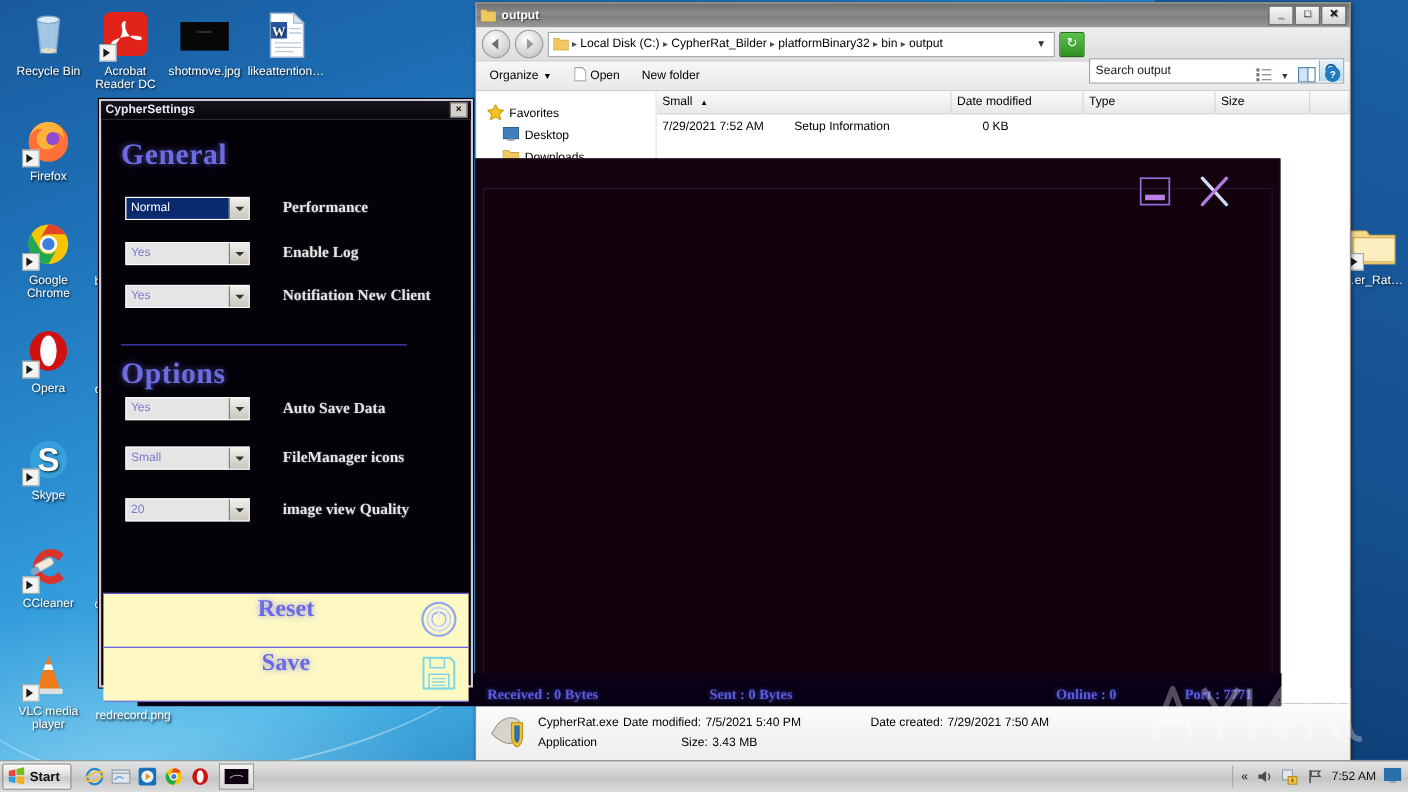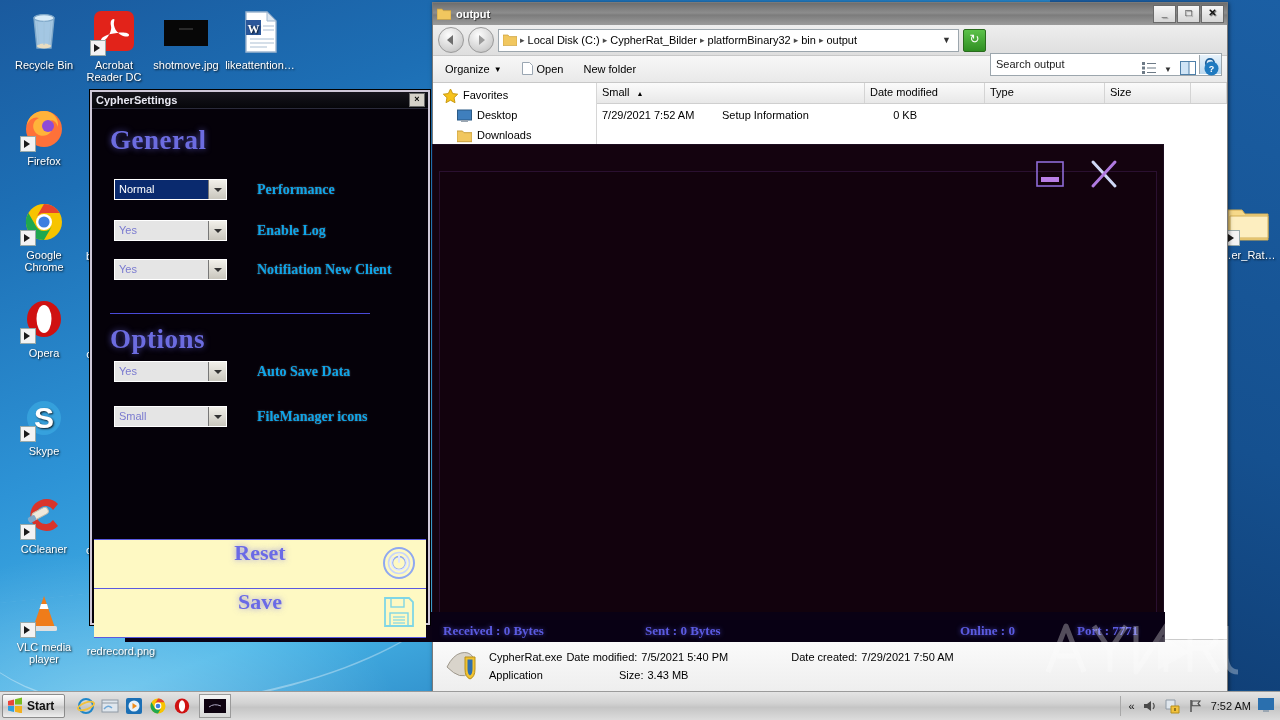--- a/index.html
+++ b/index.html
@@ -69,21 +69,21 @@
     font-family:"Liberation Sans", sans-serif;overflow:hidden;white-space:nowrap;
   }
   .cs-combo.sel .val{background:#0a2a6e;color:#fff;}
   .cs-combo .arrow{
     width:17px;height:100%;background:linear-gradient(#f2f0ea,#c9c6bd);
     border-left:1px solid #777;display:flex;align-items:center;justify-content:center;
   }
   .cs-combo .arrow:after{content:"";border-left:4px solid transparent;border-right:4px solid transparent;
     border-top:4px solid #333;}
   .cs-label{
-    font-family:"Liberation Serif", serif;font-weight:bold;font-size:14px;color:#0ea5e9;
+    font-family:"Liberation Serif", serif;font-weight:bold;font-size:14px;color:#e5e5e5;
     margin-left:30px;white-space:nowrap;text-shadow:0 0 2px rgba(255,255,255,.35);
   }
   .cs-action{
     position:absolute;left:2px;width:332px;height:48px;background:#fef9c3;
     border-top:1px solid #5a5ae0;border-bottom:1px solid #5a5ae0;
     display:flex;align-items:flex-start;justify-content:center;
   }
   .cs-action .txt{
     font-family:"Liberation Serif", serif;font-weight:bold;font-size:22px;color:#6a6ae6;
     text-shadow:0 0 6px rgba(110,110,235,.7);
@@ -135,21 +135,21 @@
   .searchbtn{width:21px;height:19px;background:linear-gradient(#e7f2fb,#bcd9ef);
     border-left:1px solid #9ca6ad;display:flex;align-items:center;justify-content:center;}
   .ex-toolbar{
     height:26px;background:linear-gradient(#f7f7f7,#e9e9e9);border-bottom:1px solid #c8c8c8;
     display:flex;align-items:center;padding:0 8px;gap:12px;font-size:11px;
   }
   .ex-toolbar .item{display:flex;align-items:center;gap:4px;padding:2px 4px;}
   .tb-right{margin-left:auto;display:flex;align-items:center;gap:8px;}
   .ex-main{display:flex;height:calc(100% - 22px - 30px - 26px - 52px);}
   .ex-nav{width:160px;background:#fff;border-right:1px solid #d6d6d6;padding:6px 0 0 6px;}
-  .navitem{display:flex;align-items:flex-start;gap:5px;height:20px;font-size:11px;padding-left:4px;}
+  .navitem{display:flex;align-items:flex-end;gap:5px;height:20px;font-size:11px;padding-left:4px;}
   .navitem .ic{width:15px;height:14px;}
   .ex-list{flex:1;background:#fff;}
   .colhdr{display:flex;height:20px;background:linear-gradient(#fbfbfb,#e8e8e8);
     border-bottom:1px solid #cfcfcf;font-size:11px;}
   .colhdr div{border-right:1px solid #d4d4d4;padding:3px 0 0 5px;box-sizing:border-box;}
   .filerow{display:flex;height:22px;align-items:center;font-size:11px;}
   .filerow .c{padding-left:5px;box-sizing:border-box;}
   .ex-status{
     position:absolute;left:0;bottom:0;width:100%;height:52px;
     background:linear-gradient(#fbfbfb,#eeeeee);border-top:1px solid #cbcbcb;
@@ -624,20 +624,27 @@
     </div>
 
     <div class="cs-row" style="top:297px;">
       <div class="cs-combo">
         <span class="val">Small</span>
         <span class="arrow"></span>
       </div>
       <span class="cs-label">FileManager icons</span>
     </div>
 
+    <div class="cs-row" style="top:344px;">
+      <div class="cs-combo">
+        <span class="val">20</span>
+        <span class="arrow"></span>
+      </div>
+      <span class="cs-label">image view Quality</span>
+    </div>
 
     <div class="cs-action" style="top:430px;">
       <span class="txt">Reset</span>
       <span class="ic">
         <svg width="34" height="34" viewBox="0 0 34 34">
           <circle cx="17" cy="17" r="15" fill="none" stroke="#8fa8f0" stroke-width="2"></circle>
           <circle cx="17" cy="17" r="10.5" fill="none" stroke="#c8d6fa" stroke-width="1.6"></circle>
           <circle cx="17" cy="17" r="6.5" fill="none" stroke="#8fa8f0" stroke-width="1.4"></circle>
           <path d="M17 9 v7" stroke="#dfe7ff" stroke-width="2" stroke-linecap="round"></path>
           <path d="M11.5 11.5 a7.5 7.5 0 1 0 11 0" fill="none" stroke="#dfe7ff" stroke-width="1.6"></path>

